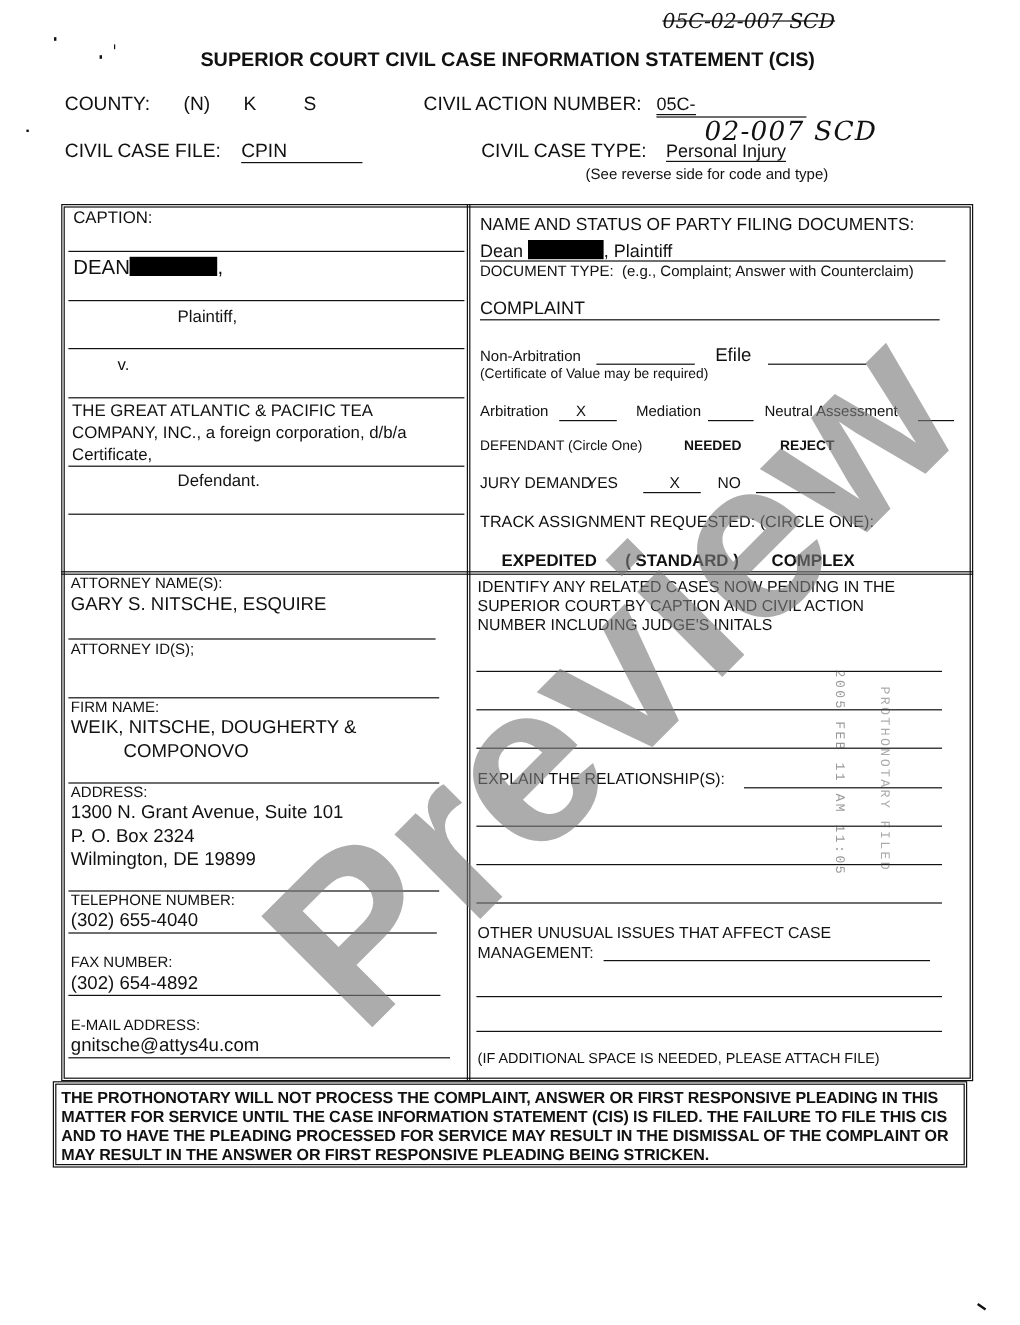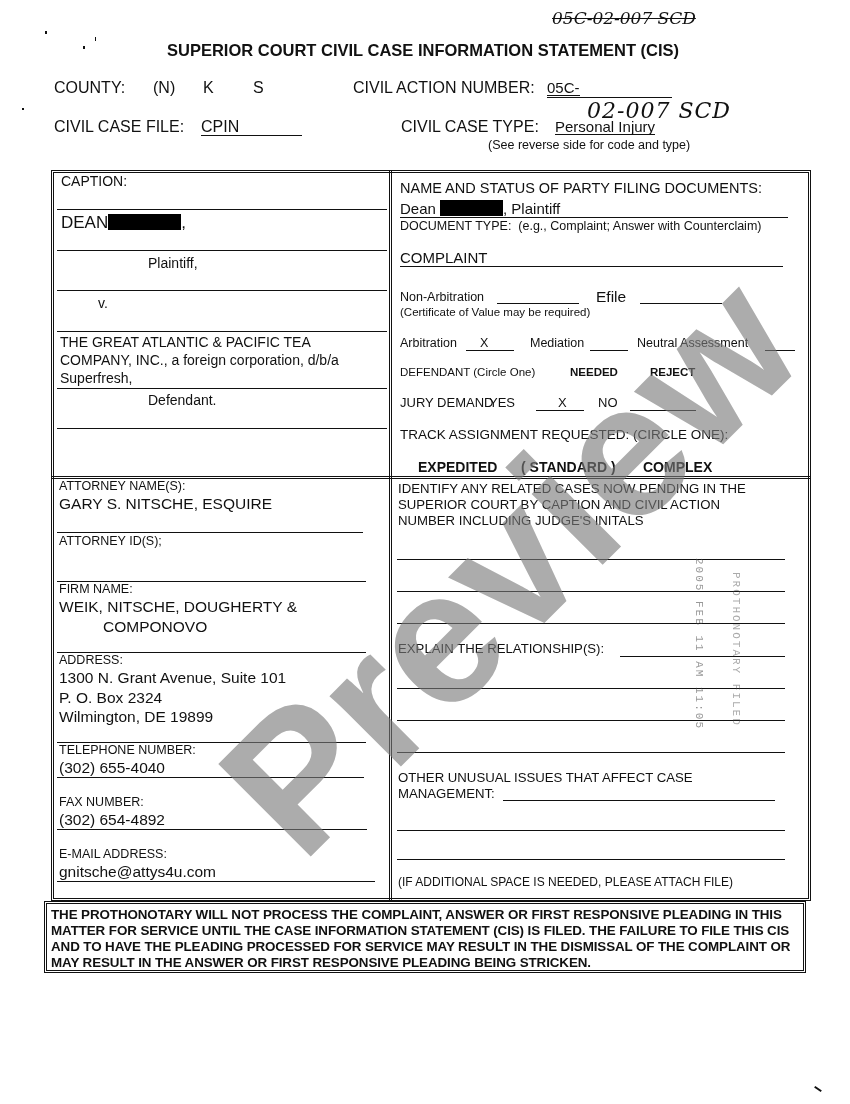--- a/index.html
+++ b/index.html
@@ -50,21 +50,21 @@
 <div class="t" style="left:61px;top:214px;font-size:17px;">
   <span>DEAN</span><span class="redact" style="width:73px;height:16px;"></span><span>,</span>
 </div>
 <div class="hl" style="left:57px;top:250px;width:330px;"></div>
 <div class="t" style="left:148px;top:256px;font-size:14px;">Plaintiff,</div>
 <div class="hl" style="left:57px;top:290px;width:330px;"></div>
 <div class="t" style="left:98px;top:296px;font-size:14px;">v.</div>
 <div class="hl" style="left:57px;top:331px;width:330px;"></div>
 <div class="t" style="left:60px;top:335px;font-size:14px;">THE GREAT ATLANTIC &amp; PACIFIC TEA</div>
 <div class="t" style="left:60px;top:353px;font-size:14px;">COMPANY, INC., a foreign corporation, d/b/a</div>
-<div class="t" style="left:60px;top:371px;font-size:14px;">Superfresh,</div>
+<div class="t" style="left:60px;top:371px;font-size:14px;">Certificate,</div>
 <div class="hl" style="left:57px;top:388px;width:330px;"></div>
 <div class="t" style="left:148px;top:393px;font-size:14px;">Defendant.</div>
 <div class="hl" style="left:57px;top:428px;width:330px;"></div>
 
 <div class="t" style="left:400px;top:181px;font-size:14.5px;">NAME AND STATUS OF PARTY FILING DOCUMENTS:</div>
 <div class="t" style="left:400px;top:200px;font-size:15px;">
   <span>Dean</span>
   <span class="redact" style="width:63px;height:16px;"></span><span>, Plaintiff</span>
 </div>
 <div class="hl" style="left:400px;top:217px;width:388px;border-top-width:1px;"></div>

